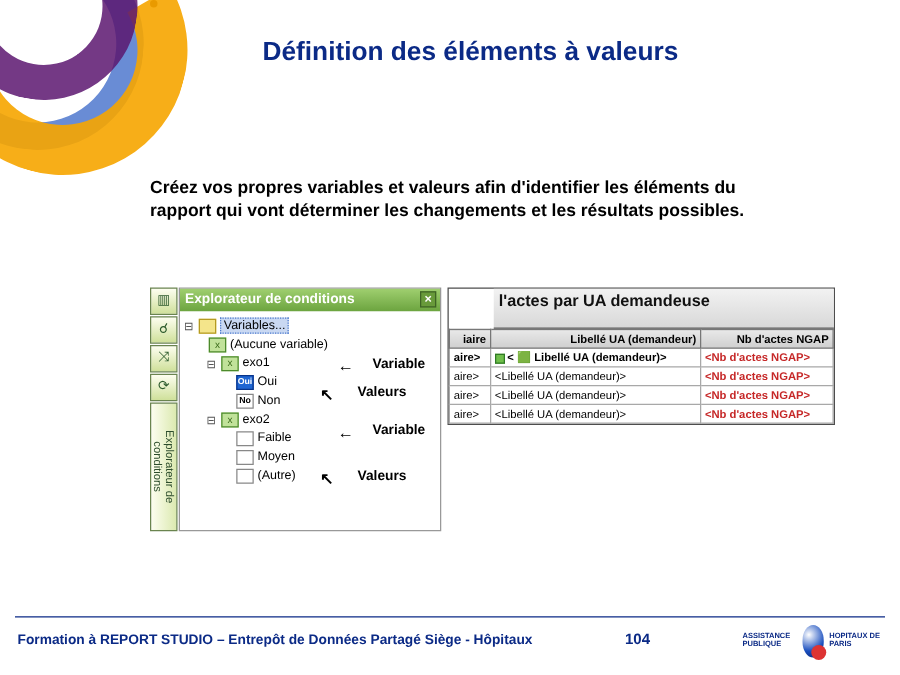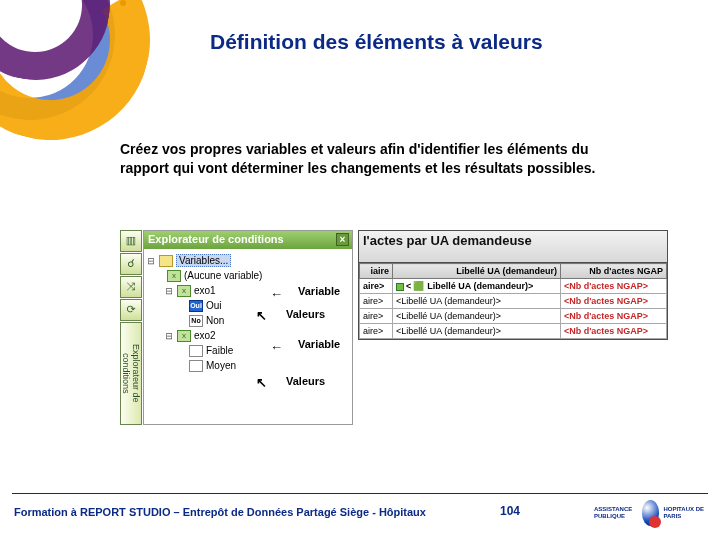--- a/index.html
+++ b/index.html
@@ -38,21 +38,21 @@
   .lbl { color:#000; font-size:10px; }
   .sel { background:#c9d8f2; border:1px dotted #4d7bcd; padding:0 2px; }
 
   
   .annot { position:absolute; font-size:11px; font-weight:bold; }
   .annot::before { content:"\2190"; position:absolute; left:-28px; top:0; font-size:13px; }
   .annot.val::before { content:"\2196"; left:-30px; }
 
   
   .grid { position:absolute; left:238px; top:0; width:310px; border:1px solid #4d4d4d; font-size:9px; }
-  .grid-title { height:32px; background:linear-gradient(#f2f2f2,#d8d8d8); border-bottom:1px solid #4d4d4d; font-size:13px; font-weight:bold; padding:2px 4px; color:#111; }
+  .grid-title { height:32px; background:linear-gradient(#f2f2f2,#d8d8d8); border-bottom:1px solid #4d4d4d; font-size:13px; font-weight:bold; padding:2px 4px; color:#111;margin-left:36px; }
   .grid table { border-collapse:collapse; width:100%; }
   .grid th { background:linear-gradient(#e8e8e8,#cfcfcf); border:1px solid #777; padding:2px 3px; font-weight:bold; font-size:9px; color:#000; text-align:right; }
   .grid td { border:1px solid #a8a8a8; padding:2px 3px; font-size:9px;margin-top:25px; }
   .cell-red { color:#c62828; font-weight:bold; }
   .cell-bold { font-weight:bold; }
   .mini-ico { display:inline-block; width:8px; height:8px; background:#6fbf4a; border:1px solid #2f7a25; margin-right:2px; vertical-align:middle; }
 
   
   .fline { position:absolute; left:12px; bottom:46px; width:696px; height:1px; background:#0b2a86; }
   .footer-text { position:absolute; left:14px; bottom:22px; font-size:11px; font-weight:bold; color:#0b2a86; }
@@ -120,20 +120,24 @@
           <span class="lbl">exo2</span>
         </div>
       <div class="tree-row" style="padding-left:40px">
           <span class="icn b-non"></span>
           <span class="lbl">Faible</span>
         </div>
       <div class="tree-row" style="padding-left:40px">
           <span class="icn b-non"></span>
           <span class="lbl">Moyen</span>
         </div>
+      <div class="tree-row" style="padding-left:40px">
+          <span class="icn b-non"></span>
+          <span class="lbl">(Autre)</span>
+        </div>
     </div>
   </div>
 
   <div class="annot" style="left:178px; top:55px">Variable</div>
   <div class="annot val" style="left:166px; top:78px">Valeurs</div>
   <div class="annot" style="left:178px; top:108px">Variable</div>
   <div class="annot val" style="left:166px; top:145px">Valeurs</div>
 
   <div class="grid">
     <div class="grid-title">l'actes par UA demandeuse</div>

